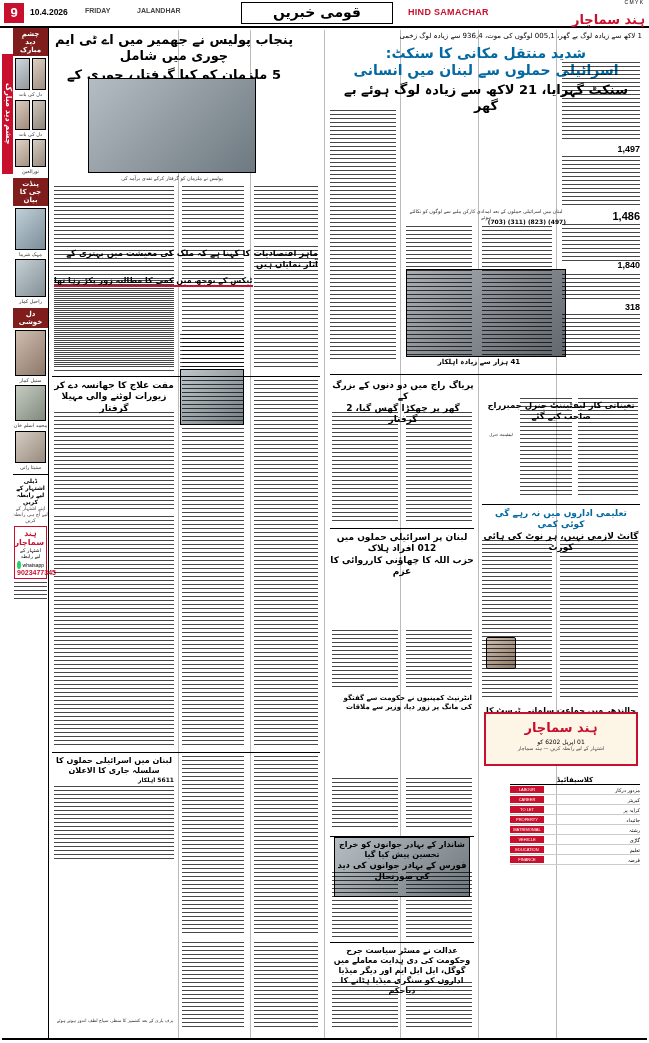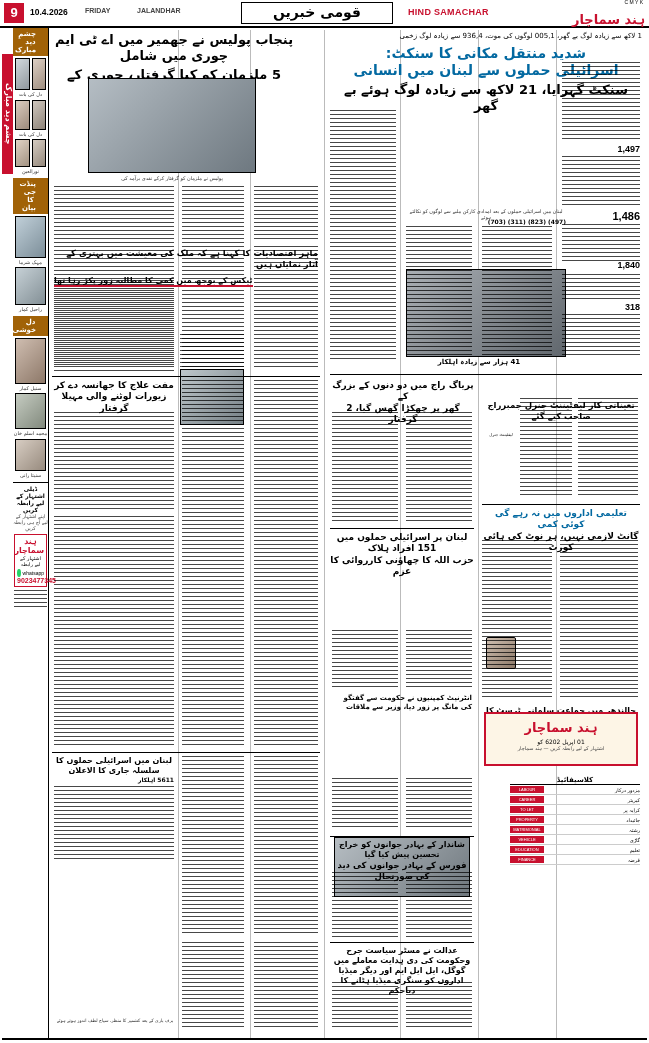--- a/index.html
+++ b/index.html
@@ -32,21 +32,21 @@
   #mdate{position:absolute;left:30px;top:7px;font-size:8.5px;font-weight:bold;}
   #mday{position:absolute;left:85px;top:7px;font-size:7px;font-weight:bold;color:#444;}
   #mcity{position:absolute;left:137px;top:7px;font-size:7px;font-weight:bold;color:#444;}
   #mtitle{position:absolute;left:241px;top:2px;width:150px;height:20px;border:1.5px solid #000;
      text-align:center;font-size:14px;font-weight:bold;line-height:19px;}
   #mbrand{position:absolute;left:408px;top:7px;font-size:9px;font-weight:bold;color:#c8102e;letter-spacing:.3px;}
   #cmyk{position:absolute;right:6px;top:-1px;font-size:5px;color:#000;}
 
   
   #leftrail{position:absolute;left:2px;top:28px;width:46px;height:1010px;border-right:1px solid #000;}
-  .railbar{background:#a16207;color:#fff;font-size:7px;font-weight:bold;text-align:center;padding:2px 12px;}
+  .railbar{background:#7f1d1d;color:#fff;font-size:7px;font-weight:bold;text-align:center;padding:2px 4px;}
   .railcap{font-size:5px;text-align:center;color:#333;line-height:1.1;}
   #railvert{position:absolute;left:0px;top:26px;width:11px;height:120px;background:#c8102e;color:#fff;
      font-size:8px;font-weight:bold;writing-mode:vertical-rl;text-align:center;}
 
   
 </style>
 </head>
 <body>
 
 <div id="page">
@@ -204,21 +204,21 @@
     <div class="hdline urdu ctr" style="font-size:9px;">زیورات لوٹنے والی مہیلا گرفتار</div>
   </div>
   <div class="blk lines" style="left:54px;top:412px;width:120px;height:100px;"></div>
   <div class="blk lines" style="left:54px;top:516px;width:120px;height:230px;"></div>
 
   <div class="blk lines" style="left:182px;top:380px;width:62px;height:366px;"></div>
   <div class="blk lines" style="left:254px;top:380px;width:64px;height:366px;"></div>
 
   <div class="blk rule thin" style="left:330px;top:528px;width:144px;"></div>
   <div class="blk" style="left:330px;top:532px;width:144px;">
-    <div class="hdline urdu ctr" style="font-size:9px;">لبنان پر اسرائیلی حملوں میں 151 افراد ہلاک</div>
+    <div class="hdline urdu ctr" style="font-size:9px;">لبنان پر اسرائیلی حملوں میں 210 افراد ہلاک</div>
     <div class="hdline urdu ctr" style="font-size:9px;">حزب اللہ کا چھاؤنی کارروائی کا عزم</div>
   </div>
   <div class="blk photo frame" style="left:334px;top:566px;width:136px;height:60px;background:#8f9aa2;"></div>
   <div class="blk lines" style="left:332px;top:630px;width:66px;height:60px;"></div>
   <div class="blk lines" style="left:406px;top:630px;width:66px;height:60px;"></div>
   <div class="blk urdu" style="left:332px;top:694px;width:140px;font-size:7px;font-weight:bold;text-align:right;line-height:1.3;">انٹرنیٹ کمپنیوں نے حکومت سے گفتگو کی مانگ پر زور دیا، وزیر سے ملاقات</div>
 
   <div class="blk lines" style="left:332px;top:778px;width:66px;height:52px;"></div>
   <div class="blk lines" style="left:406px;top:778px;width:66px;height:52px;"></div>
 

